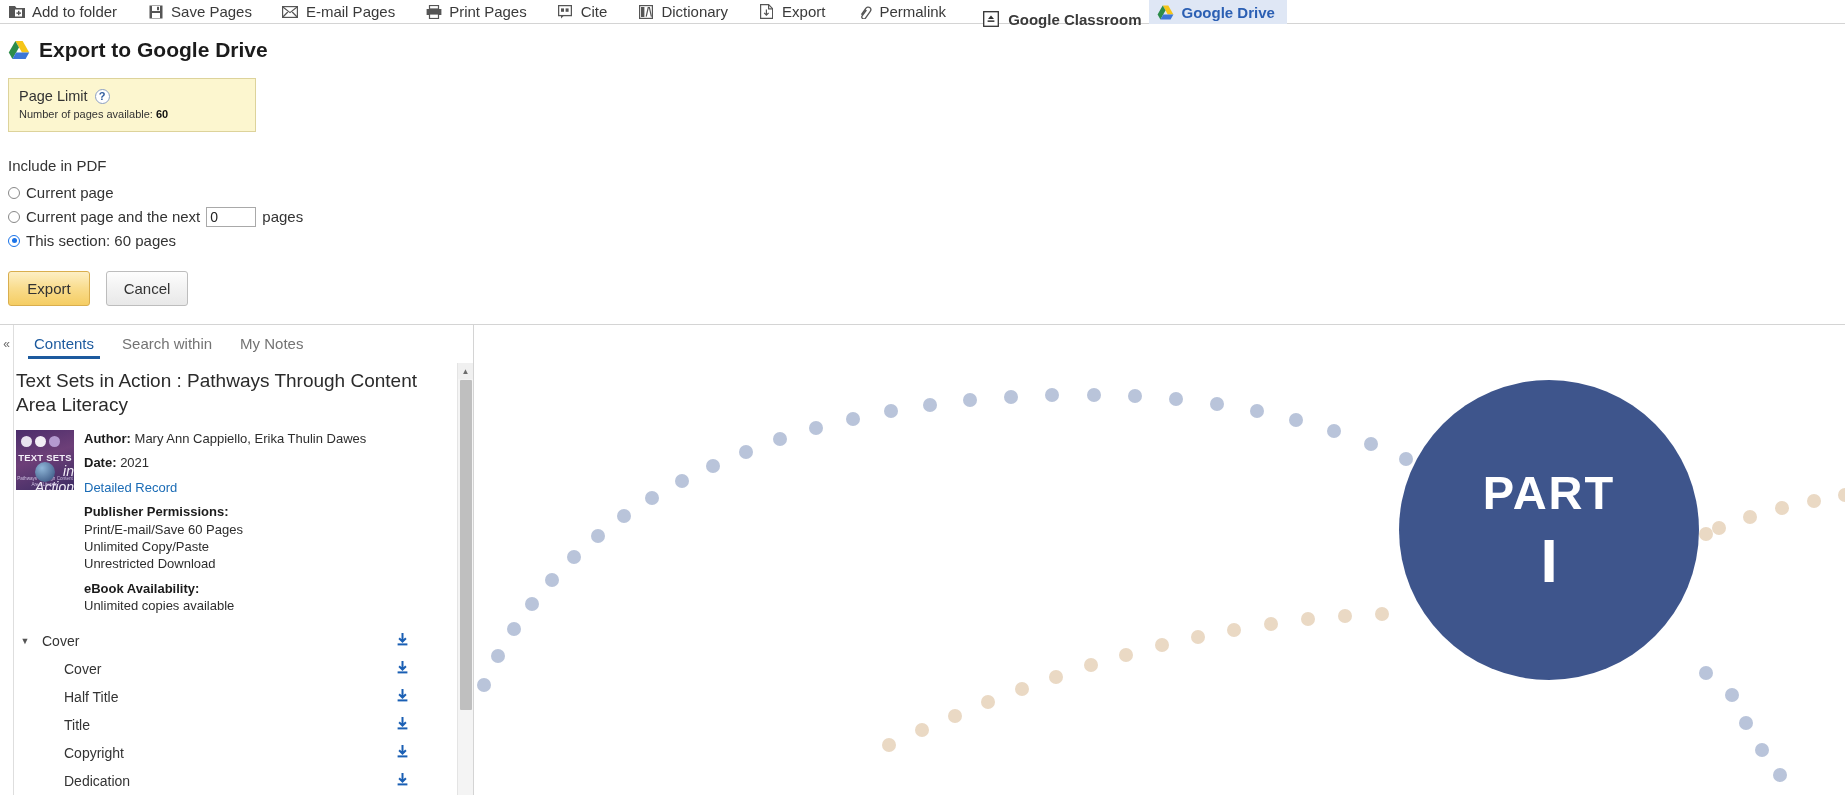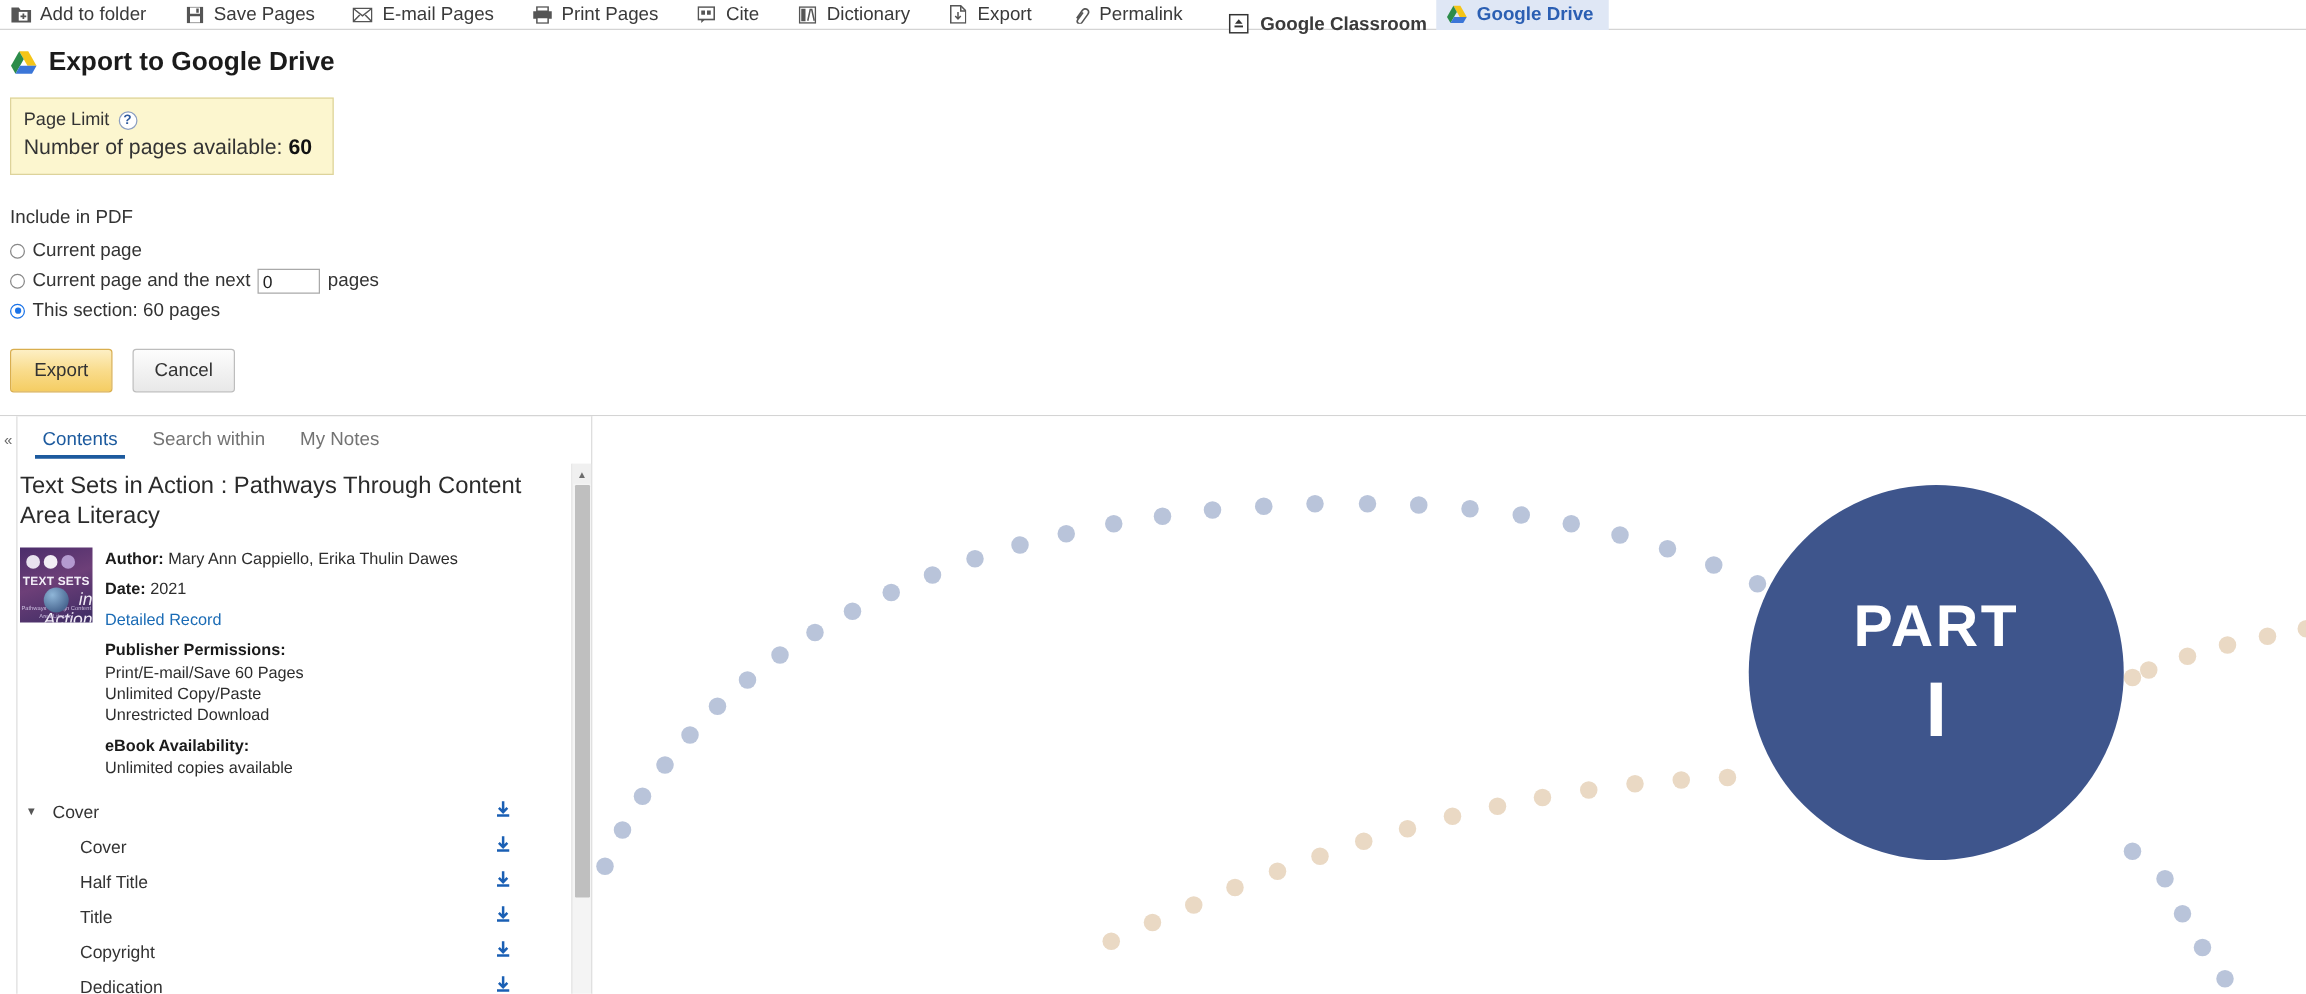--- a/index.html
+++ b/index.html
@@ -44,21 +44,21 @@
   .tb-ico svg { display: block; }
 
   .tb-gclass {
     display: flex; align-items: center; gap: 9px;
     margin-right: 0;
     padding: 18px 8px 3px 6px;
     font-weight: bold; color: #3a3a3a;
     cursor: pointer;
   }
   .tb-gdrive {
-    display: flex; align-items: center; gap: 7px;
+    display: flex; align-items: flex-start; gap: 7px;
     background: #dfe7f5;
     padding: 4px 12px 4px 8px;
     font-weight: bold;
     color: #2b5fb3;
     cursor: pointer;
     height: 24px;
   }
 
   
   .export-panel {
@@ -81,21 +81,21 @@
     display: flex; align-items: center; gap: 7px;
     font-size: 14.5px; color: #333; margin-bottom: 4px;
   }
   .help-ico {
     width: 15px; height: 15px; border-radius: 50%;
     background: #ffffff; border: 1px solid #8c9fc2;
     color: #2f5b9e; font-size: 11px; font-weight: bold;
     display: inline-flex; align-items: center; justify-content: center;
     cursor: pointer; line-height: 1;
   }
-  .yl-row2 { font-size: 17px; color: #333; }
+  .yl-row2 { font-size: 11px; color: #333; }
   .yl-row2 b { color: #111; }
 
   .include-label {
     font-size: 15px; color: #333;
     margin: 25px 0 8px 0;
   }
   .radio-row {
     display: flex; align-items: center;
     font-size: 15px; color: #333;
     margin-bottom: 3px; height: 21px;

